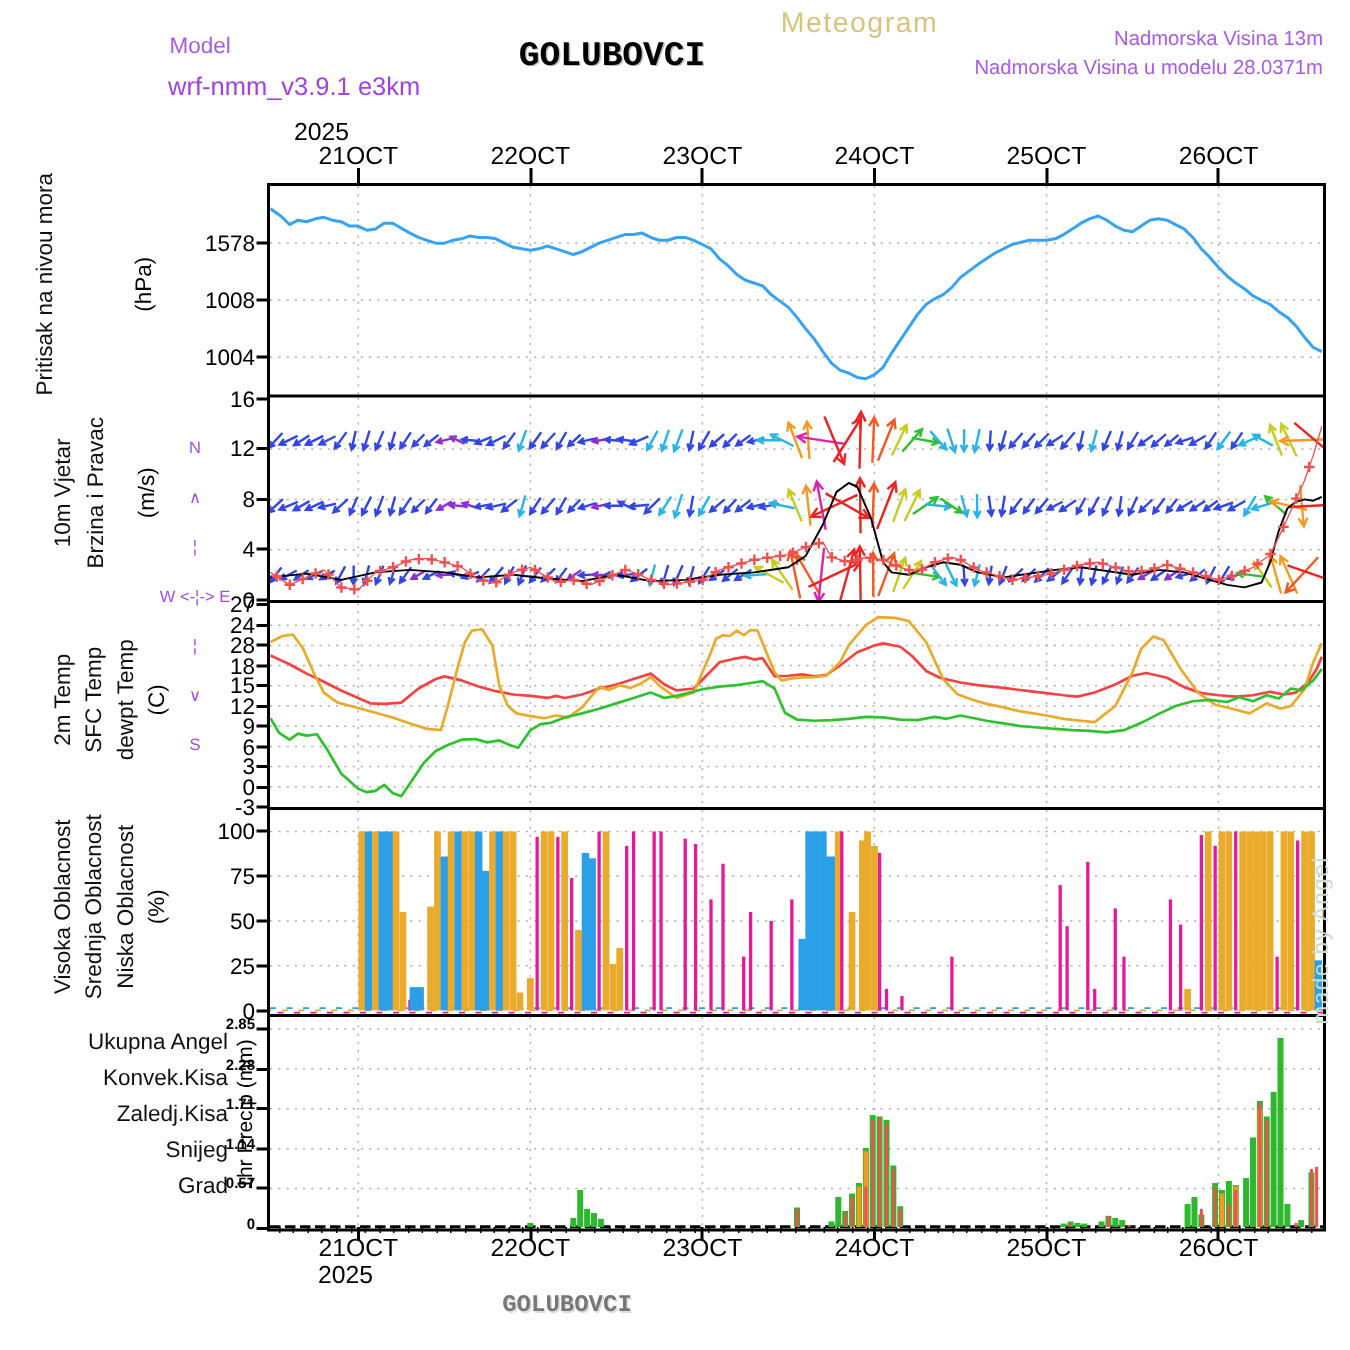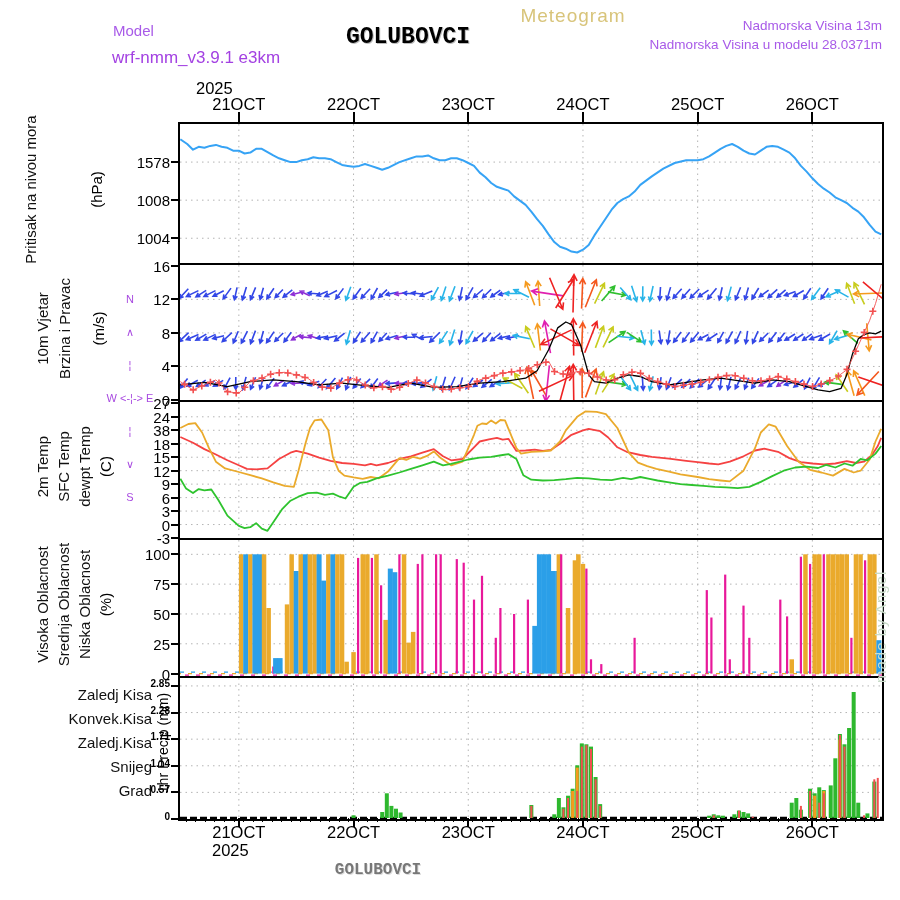--- a/index.html
+++ b/index.html
@@ -77,21 +77,21 @@
   <div class="vlab" style="left:-47px;top:458px;">SFC Temp</div>
   <div class="vlab" style="left:-26px;top:458px;">dewpt Temp</div>
   <div class="vlab" style="left:-5px;top:458px;color:#000;">(C)</div>
 
   <div class="vlab" style="left:-68px;top:596px;">Visoka Oblacnost</div>
   <div class="vlab" style="left:-47px;top:596px;">Srednja Oblacnost</div>
   <div class="vlab" style="left:-26px;top:596px;">Niska Oblacnost</div>
   <div class="vlab" style="left:-5px;top:596px;color:#000;">(%)</div>
 
   <div id="precip-legend">
-    <div style="left:2px;top:686px;">Zaledj Kisa</div>
+    <div style="left:2px;top:686px;">Ukupna Angel</div>
     <div style="left:2px;top:710px;">Konvek.Kisa</div>
     <div style="left:2px;top:734px;">Zaledj.Kisa</div>
     <div style="left:2px;top:758px;">Snijeg</div>
     <div style="left:2px;top:782px;">Grad</div>
   </div>
   <div class="vlab" style="left:53px;top:735px;color:#000;width:220px;font-size:14px;">1hr Precip (mm)</div>
 
   <div id="plot-frame">
     <div class="panel" id="panel-0" style="top:0;height:139px;">
         <svg width="702" height="139">
@@ -694,21 +694,21 @@
       <div class="tick-label" style="left: 118px; top: 489.604px;">6</div>
       <div class="tickmark" style="left: 171px; top: 496.604px; width: 7px; height: 2px;"></div>
       <div class="tick-label" style="left: 118px; top: 476.139px;">9</div>
       <div class="tickmark" style="left: 171px; top: 483.139px; width: 7px; height: 2px;"></div>
       <div class="tick-label" style="left: 118px; top: 462.673px;">12</div>
       <div class="tickmark" style="left: 171px; top: 469.673px; width: 7px; height: 2px;"></div>
       <div class="tick-label" style="left: 118px; top: 449.208px;">15</div>
       <div class="tickmark" style="left: 171px; top: 456.208px; width: 7px; height: 2px;"></div>
       <div class="tick-label" style="left: 118px; top: 435.743px;">18</div>
       <div class="tickmark" style="left: 171px; top: 442.743px; width: 7px; height: 2px;"></div>
-      <div class="tick-label" style="left: 118px; top: 422.277px;">38</div>
+      <div class="tick-label" style="left: 118px; top: 422.277px;">28</div>
       <div class="tickmark" style="left: 171px; top: 429.277px; width: 7px; height: 2px;"></div>
       <div class="tick-label" style="left: 118px; top: 408.812px;">24</div>
       <div class="tickmark" style="left: 171px; top: 415.812px; width: 7px; height: 2px;"></div>
       <div class="tick-label" style="left: 118px; top: 395.347px;">27</div>
       <div class="tickmark" style="left: 171px; top: 402.347px; width: 7px; height: 2px;"></div>
       <div class="tick-label" style="left: 118px; top: 665.614px;">0</div>
       <div class="tickmark" style="left: 171px; top: 672.614px; width: 7px; height: 2px;"></div>
       <div class="tick-label" style="left: 118px; top: 635.789px;">25</div>
       <div class="tickmark" style="left: 171px; top: 642.789px; width: 7px; height: 2px;"></div>
       <div class="tick-label" style="left: 118px; top: 605.965px;">50</div>

